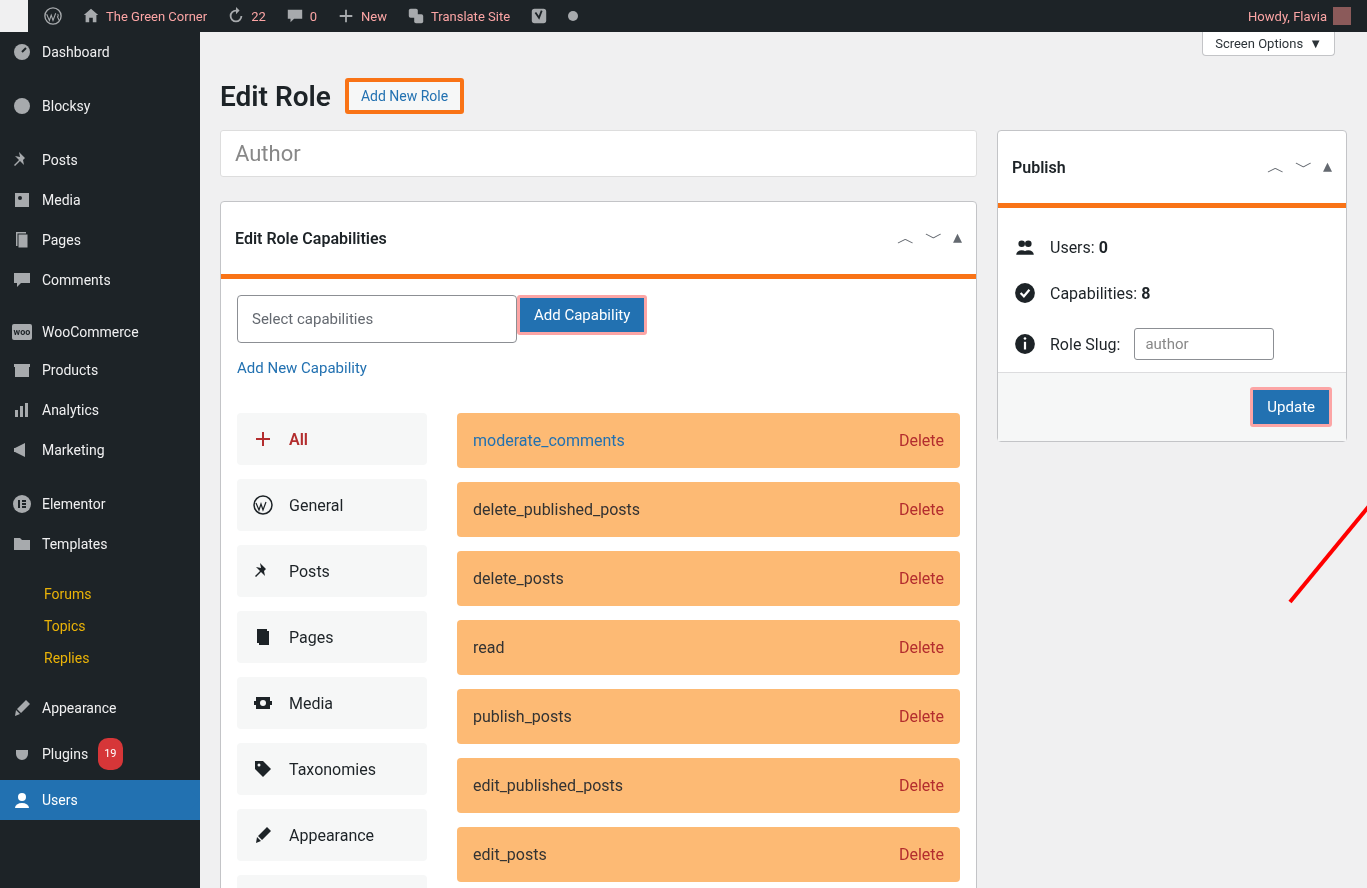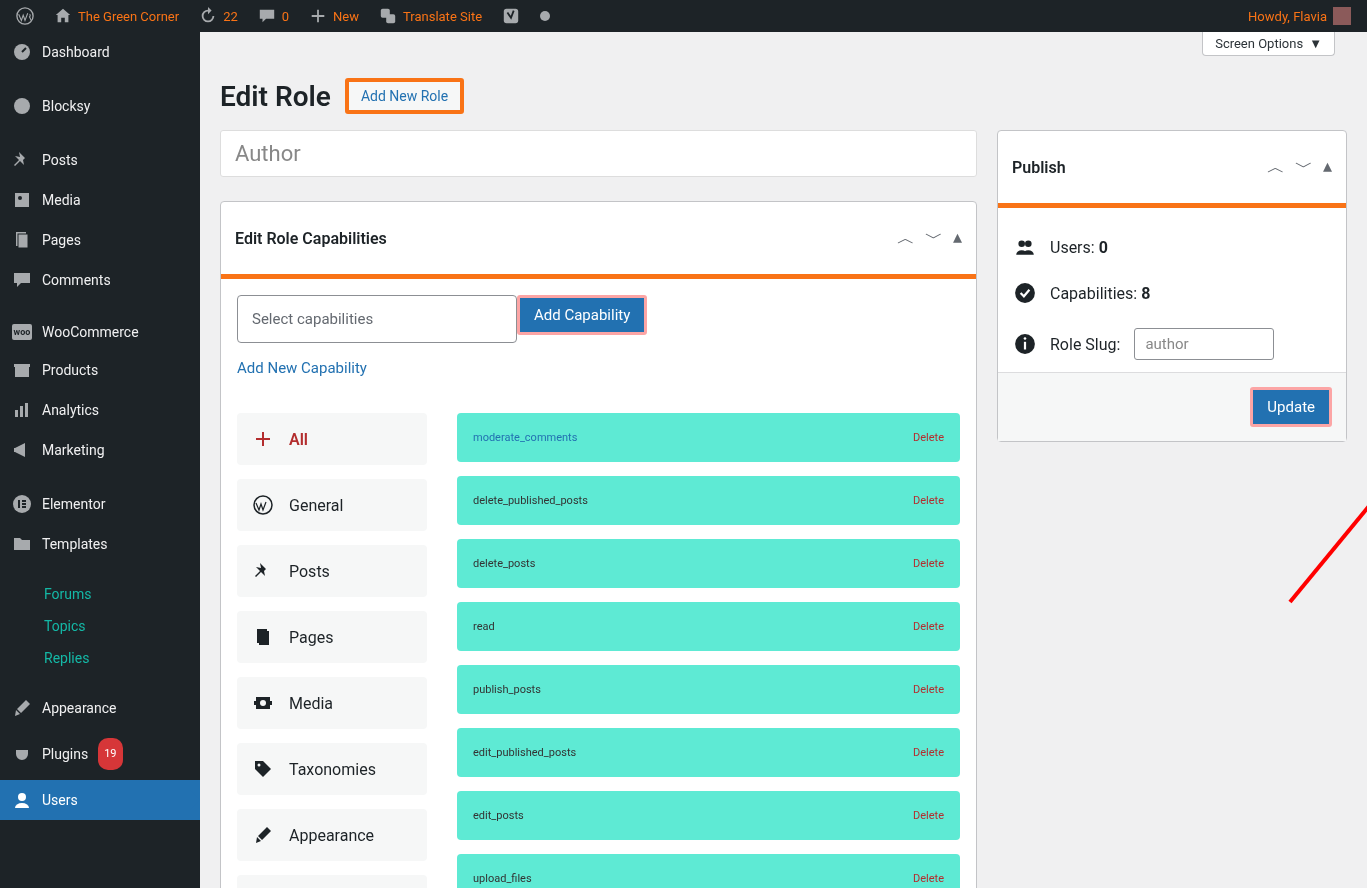--- a/index.html
+++ b/index.html
@@ -1,34 +1,34 @@
 <!DOCTYPE html>
 <html><head>
 <meta charset="utf-8">
 <style>
 * { margin: 0; padding: 0; box-sizing: border-box; font-family: -apple-system, BlinkMacSystemFont, "Segoe UI", Roboto, sans-serif; }
 body { background: #f0f0f1; width: 1367px; height: 888px; overflow: hidden; }
 
 
-.adminbar { height: 32px; background: #1d2327; color: #f97316; display: flex; align-items: center; font-size: 13px; padding: 0 8px; justify-content: space-between; }
+.adminbar { height: 32px; background: #1d2327; color: #fca5a5; display: flex; align-items: center; font-size: 13px; padding: 0 8px; justify-content: space-between; margin-left: 28px; }
 .adminbar-left, .adminbar-right { display: flex; align-items: center; gap: 4px; }
 .adminbar-item { display: flex; align-items: center; gap: 6px; padding: 0 8px; height: 32px; cursor: pointer; }
 .adminbar-item svg { width: 18px; height: 18px; fill: #a7aaad; }
 .adminbar-item .dot { width: 10px; height: 10px; border-radius: 50%; background: #a7aaad; }
 .av { width: 18px; height: 18px; background: #8b5a5a; }
 
 
 .layout { display: flex; height: calc(100% - 32px); justify-content: flex-end; }
 .sidebar { width: 200px; background: #1d2327; color: #f0f0f1; font-size: 14px; flex-shrink: 0; }
 .side-item { display: flex; align-items: center; gap: 10px; padding: 10px 12px; cursor: pointer; color: #f0f0f1; }
 .side-item svg, .side-item .wico { width: 20px; height: 20px; fill: #a7aaad; }
 .side-item.active { background: #2271b1; color: #fff; position: relative; }
 .side-item.active svg { fill: #fff; }
 .side-item.active::after { content:''; position:absolute; right:-10px; top:50%; transform:translateY(-50%); border:10px solid transparent; border-left-color:#2271b1; }
-.side-sub { padding: 8px 12px 8px 44px; color: #14b8a6; cursor: pointer; font-size:14px; }
+.side-sub { padding: 8px 12px 8px 44px; color: #eab308; cursor: pointer; font-size:14px; }
 .side-sep { height: 14px; }
 .badge-count { background: #d63638; color: #fff; border-radius: 10px; padding: 0 6px; font-size: 11px; line-height: 16px; height: 32px; display: inline-flex; align-items: center; }
 .woo-ic { width:20px; height:16px; background:#a7aaad; color:#1d2327; font-size:9px; font-weight:700; display:flex; align-items:center; justify-content:center; border-radius:2px; }
 
 
 .content { flex: 1; padding: 10px 20px 20px; overflow: auto; position: relative; }
 .screen-opts { position: absolute; top: 0; right: 32px; background: #fff; border: 1px solid #c3c4c7; border-top: none; border-radius: 0 0 4px 4px; padding: 4px 12px; font-size: 13px; color: #2c3338; cursor: pointer; display:flex; align-items:center; gap:6px; }
 .page-heading { display: flex; align-items: center; gap: 14px; margin: 36px 0 16px; }
 .page-heading h1 { font-size: 28px; font-weight: 600; color: #1d2327; }
 .page-heading .addnew { border: 4px solid #f97316; padding: 6px 12px; border-radius: 3px; color: #2271b1; font-size: 14px; background:#f6f7f7; cursor:pointer; }
@@ -52,21 +52,21 @@
 .add-new-cap { margin-top:16px; color:#2271b1; font-size:15px; cursor:pointer; }
 
 .cap-grid { display:flex; gap:30px; margin-top:36px; }
 .cap-cats { width:190px; display:flex; flex-direction:column; gap:14px; }
 .cat-item { background:#f6f7f7; border-radius:4px; padding:16px; display:flex; align-items:center; gap:16px; font-size:16px; color:#1d2327; cursor:pointer; }
 .cat-item.active { color:#b32d2e; font-weight:600; }
 .cat-item.active svg { fill:#b32d2e; }
 .cat-item svg { width:20px; height:20px; fill:#1d2327; }
 
 .cap-list { flex:1; display:flex; flex-direction:column; gap:14px; }
-.cap-row { background:#5eead4; border-radius:4px; padding:18px 16px; display:flex; justify-content:space-between; align-items:center; font-size:11px; }
+.cap-row { background:#fdba74; border-radius:4px; padding:18px 16px; display:flex; justify-content:space-between; align-items:center; font-size:16px; }
 .cap-row .name { color:#333; }
 .cap-row.highlight .name { color:#2271b1; }
 .cap-row .del { color:#b32d2e; cursor:pointer; }
 
 .publish-row { display:flex; align-items:center; gap:14px; padding:12px 0; font-size:16px; color:#1d2327; }
 .publish-row svg { width:22px; height:22px; fill:#1d2327; flex-shrink:0; }
 .slug-input { border:1px solid #8c8f94; border-radius:3px; padding:6px 10px; font-size:15px; color:#888; width:140px; }
 .publish-footer { background:#f6f7f7; border-top:1px solid #dcdcde; padding:14px; display:flex; justify-content:flex-end; margin: 0 -16px -16px; }
 
 

